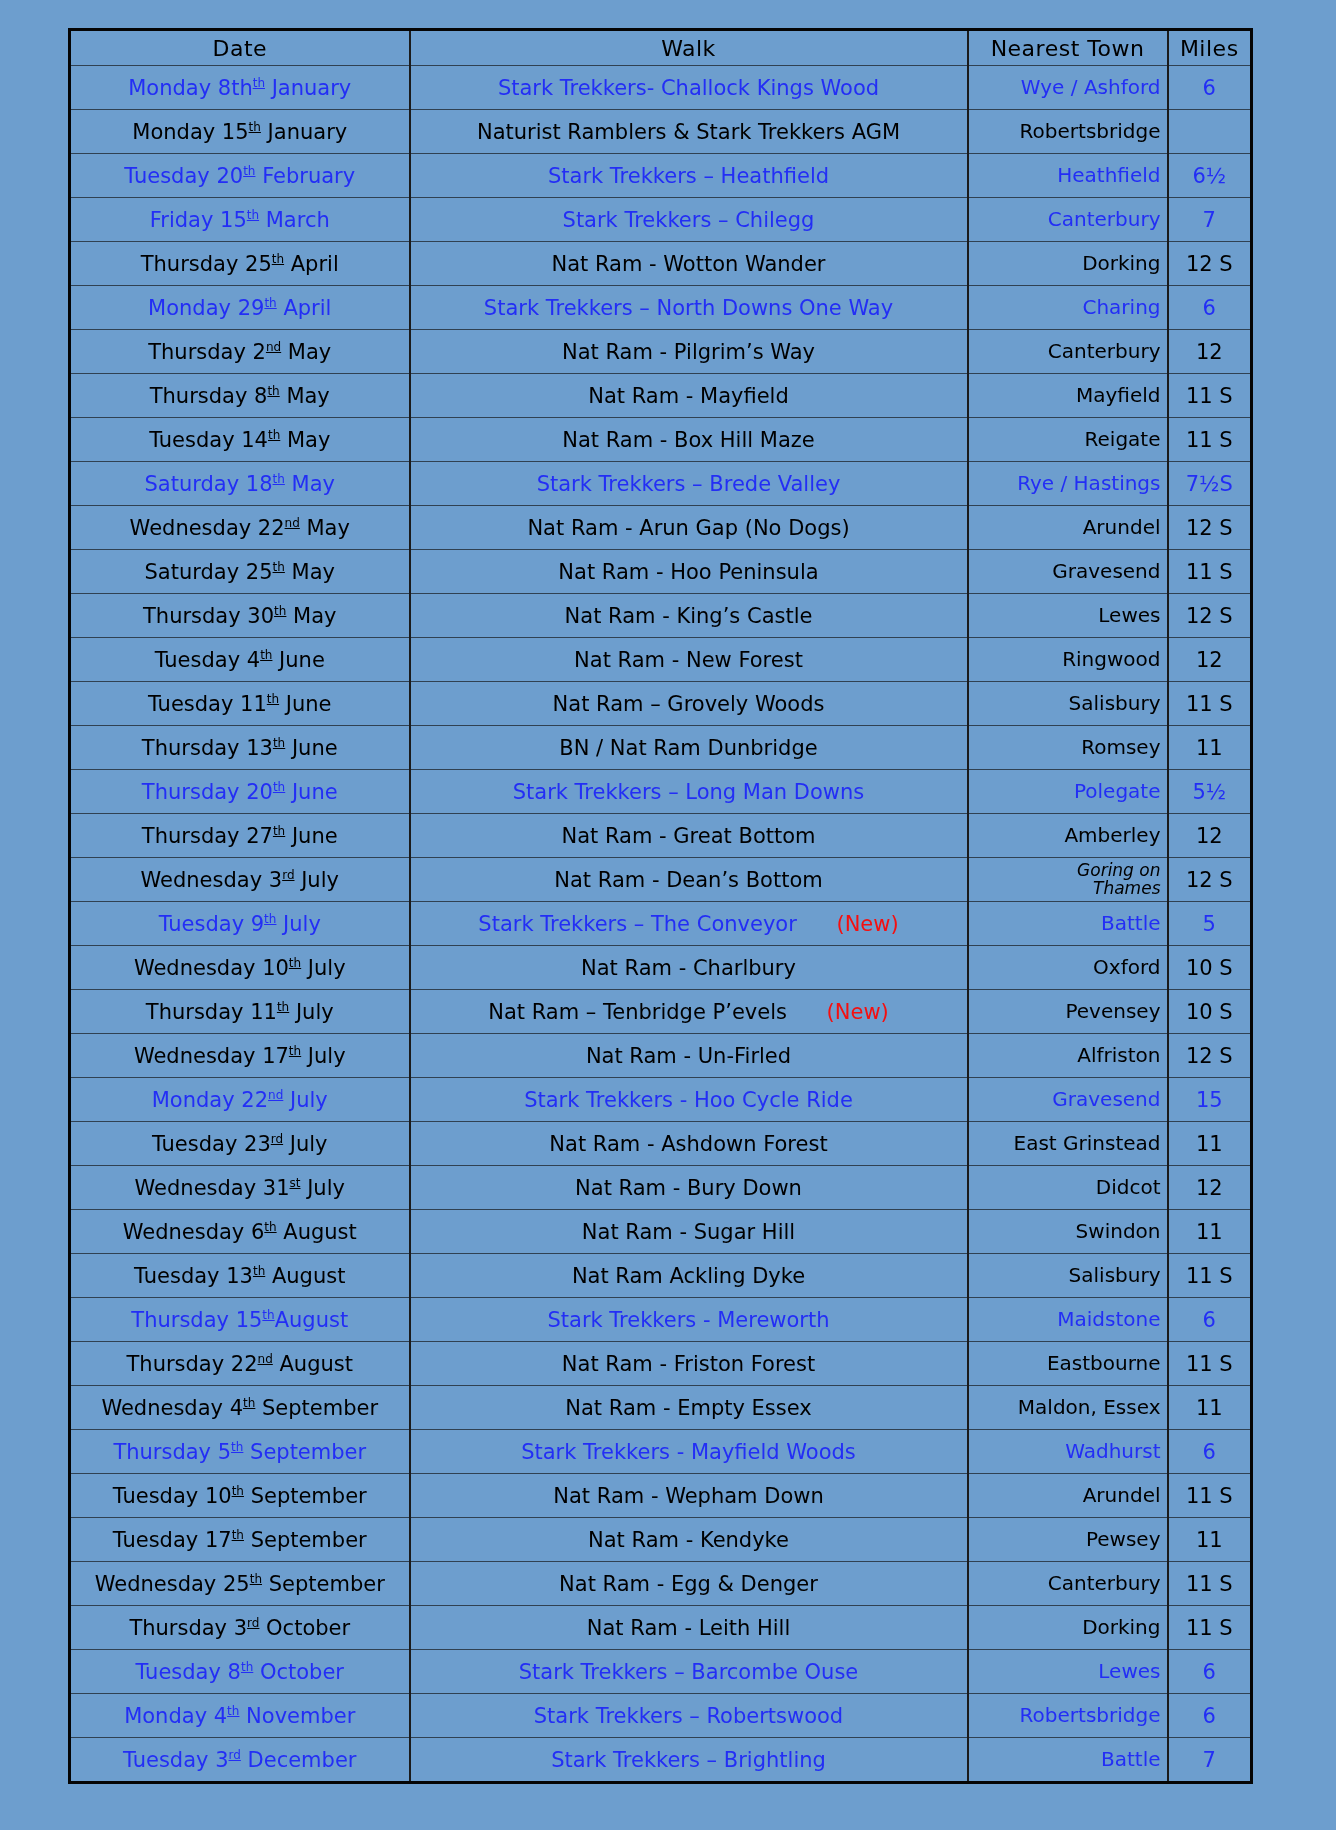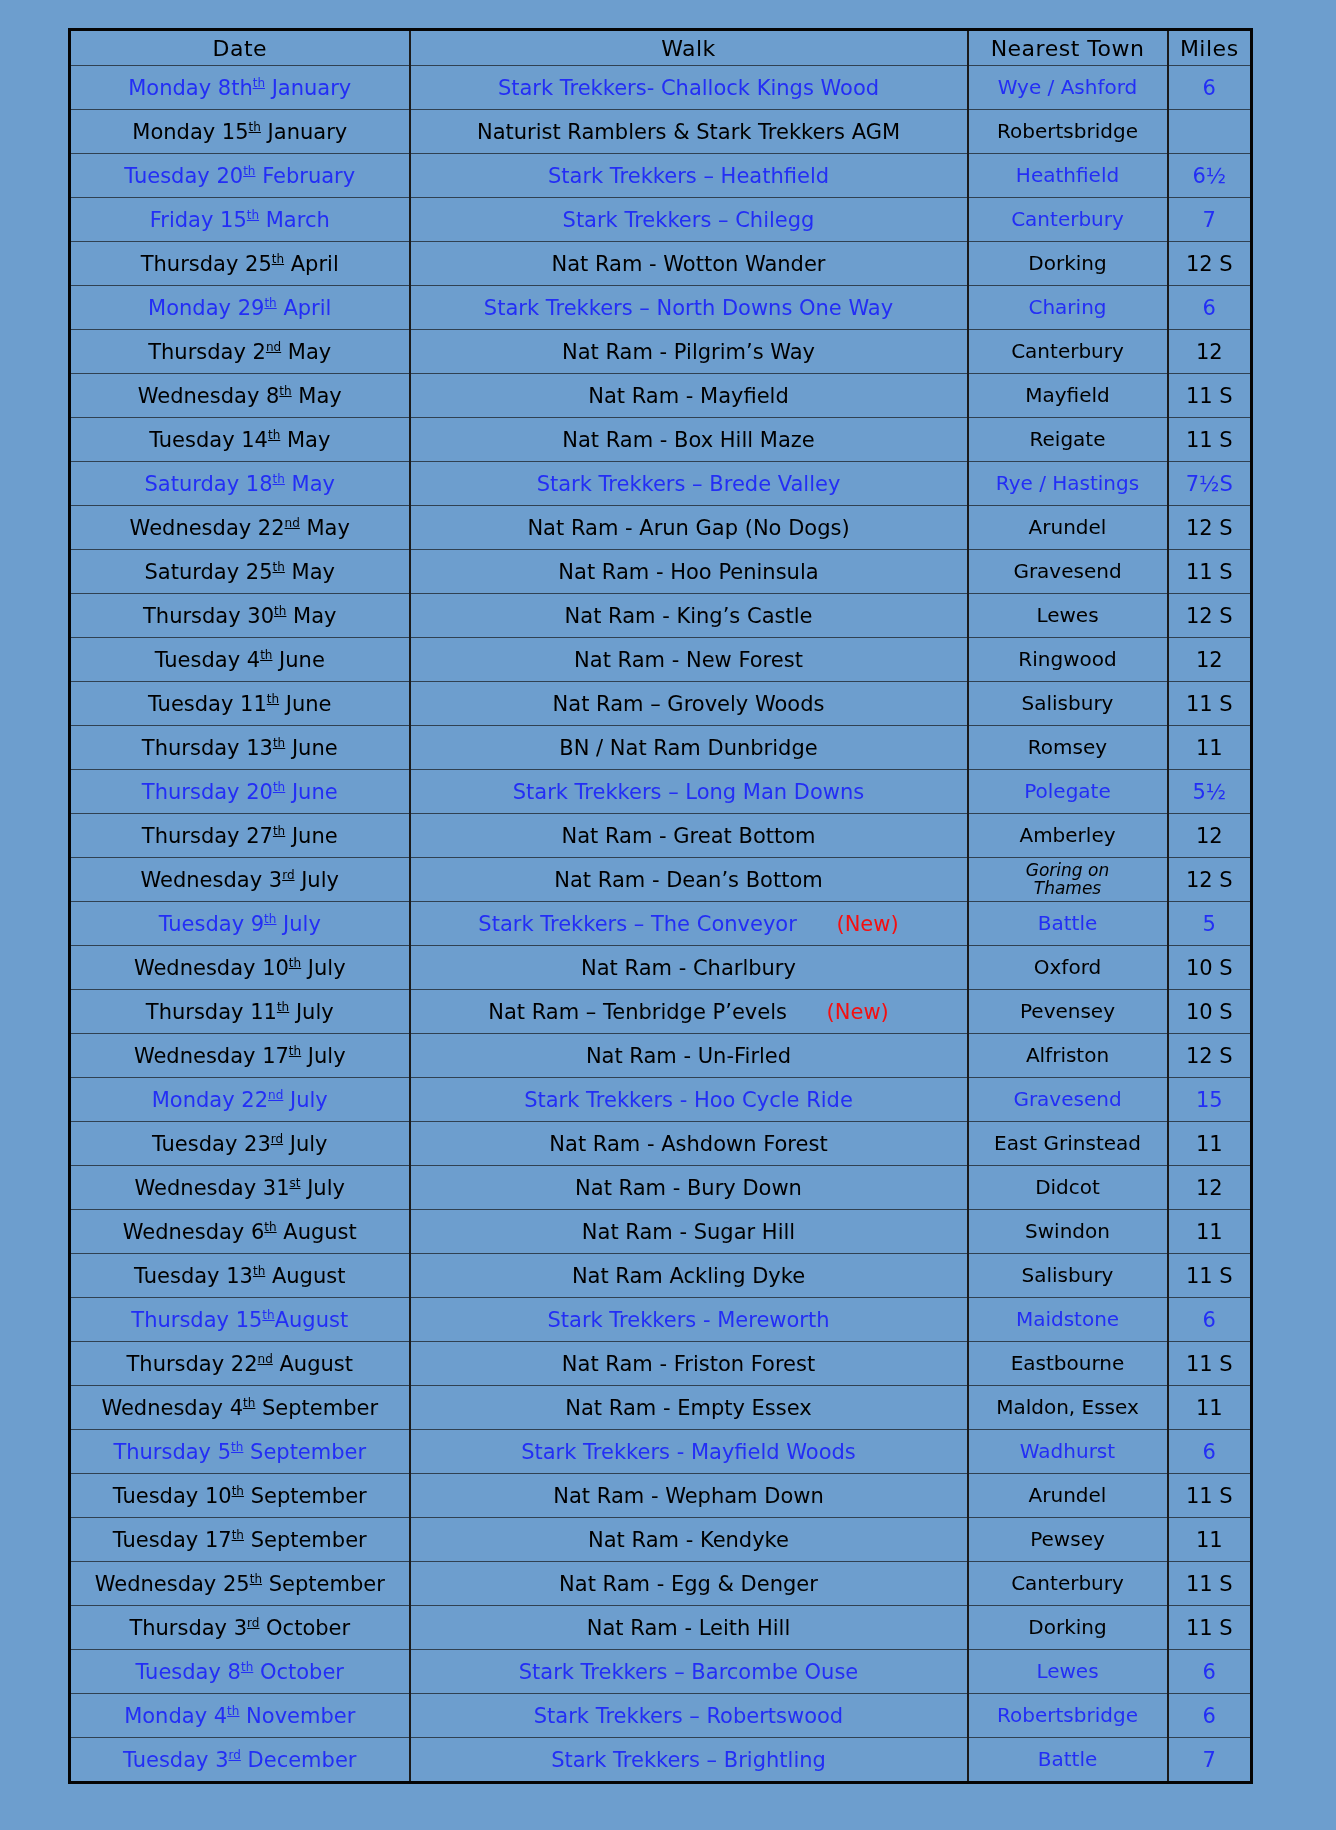--- a/index.html
+++ b/index.html
@@ -43,21 +43,21 @@
     height: 39px;
     font-size: 21px;
   }
   td.c-date { white-space: nowrap; }
   .d-sup {
     font-size: 12px;
     position: relative;
     top: -8px;
     text-decoration: underline;
   }
-  td.c-town { font-size: 20px; white-space: pre-line; line-height: 1.05; }
+  td.c-town { font-size: 20px; white-space: pre-line; line-height: 1.05; text-align: right; }
   td.c-town.town-small { font-size: 17px; font-style: italic; }
   td.c-miles { font-size: 21px; }
   tr.blue td, tr.blue .d-sup { color: var(--blue, #232EF5); }
   tr.black td, tr.black .d-sup { color: #000; }
   .w-note { color: var(--red, #F50F0F); margin-left: 33px; }
 </style>
 </head>
 <body>
 
 <table class="walks-table">
@@ -112,21 +112,21 @@
     <td class="c-town">Charing</td>
     <td class="c-miles">6</td>
   </tr>
       <tr class="black">
     <td class="c-date"><span class="d-pre">Thursday 2</span><span class="d-sup">nd</span><span class="d-suf"> May</span></td>
     <td class="c-walk"><span class="w-text">Nat Ram - Pilgrim’s Way</span></td>
     <td class="c-town">Canterbury</td>
     <td class="c-miles">12</td>
   </tr>
       <tr class="black">
-    <td class="c-date"><span class="d-pre">Wednesday 8</span><span class="d-sup">th</span><span class="d-suf"> May</span></td>
+    <td class="c-date"><span class="d-pre">Thursday 8</span><span class="d-sup">th</span><span class="d-suf"> May</span></td>
     <td class="c-walk"><span class="w-text">Nat Ram - Mayfield</span></td>
     <td class="c-town">Mayfield</td>
     <td class="c-miles">11 S</td>
   </tr>
       <tr class="black">
     <td class="c-date"><span class="d-pre">Tuesday 14</span><span class="d-sup">th</span><span class="d-suf"> May</span></td>
     <td class="c-walk"><span class="w-text">Nat Ram - Box Hill Maze</span></td>
     <td class="c-town">Reigate</td>
     <td class="c-miles">11 S</td>
   </tr>

